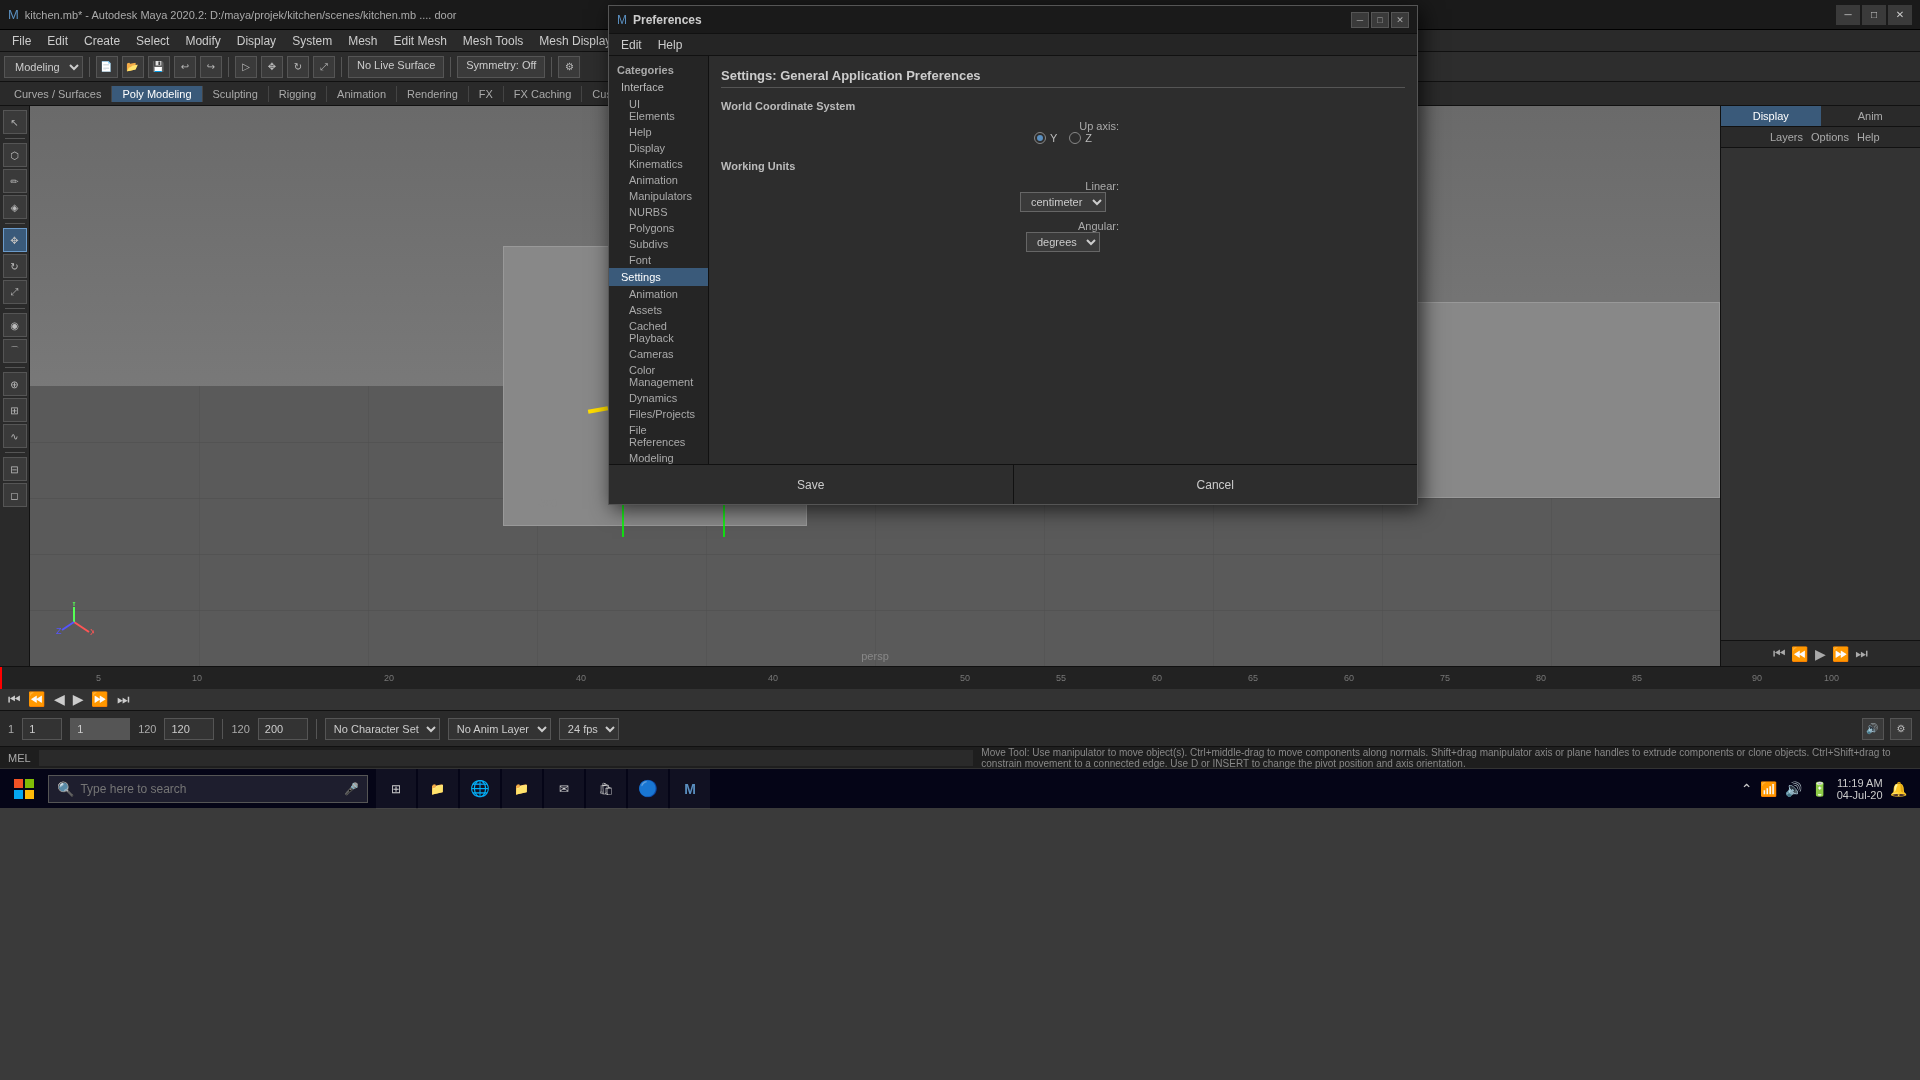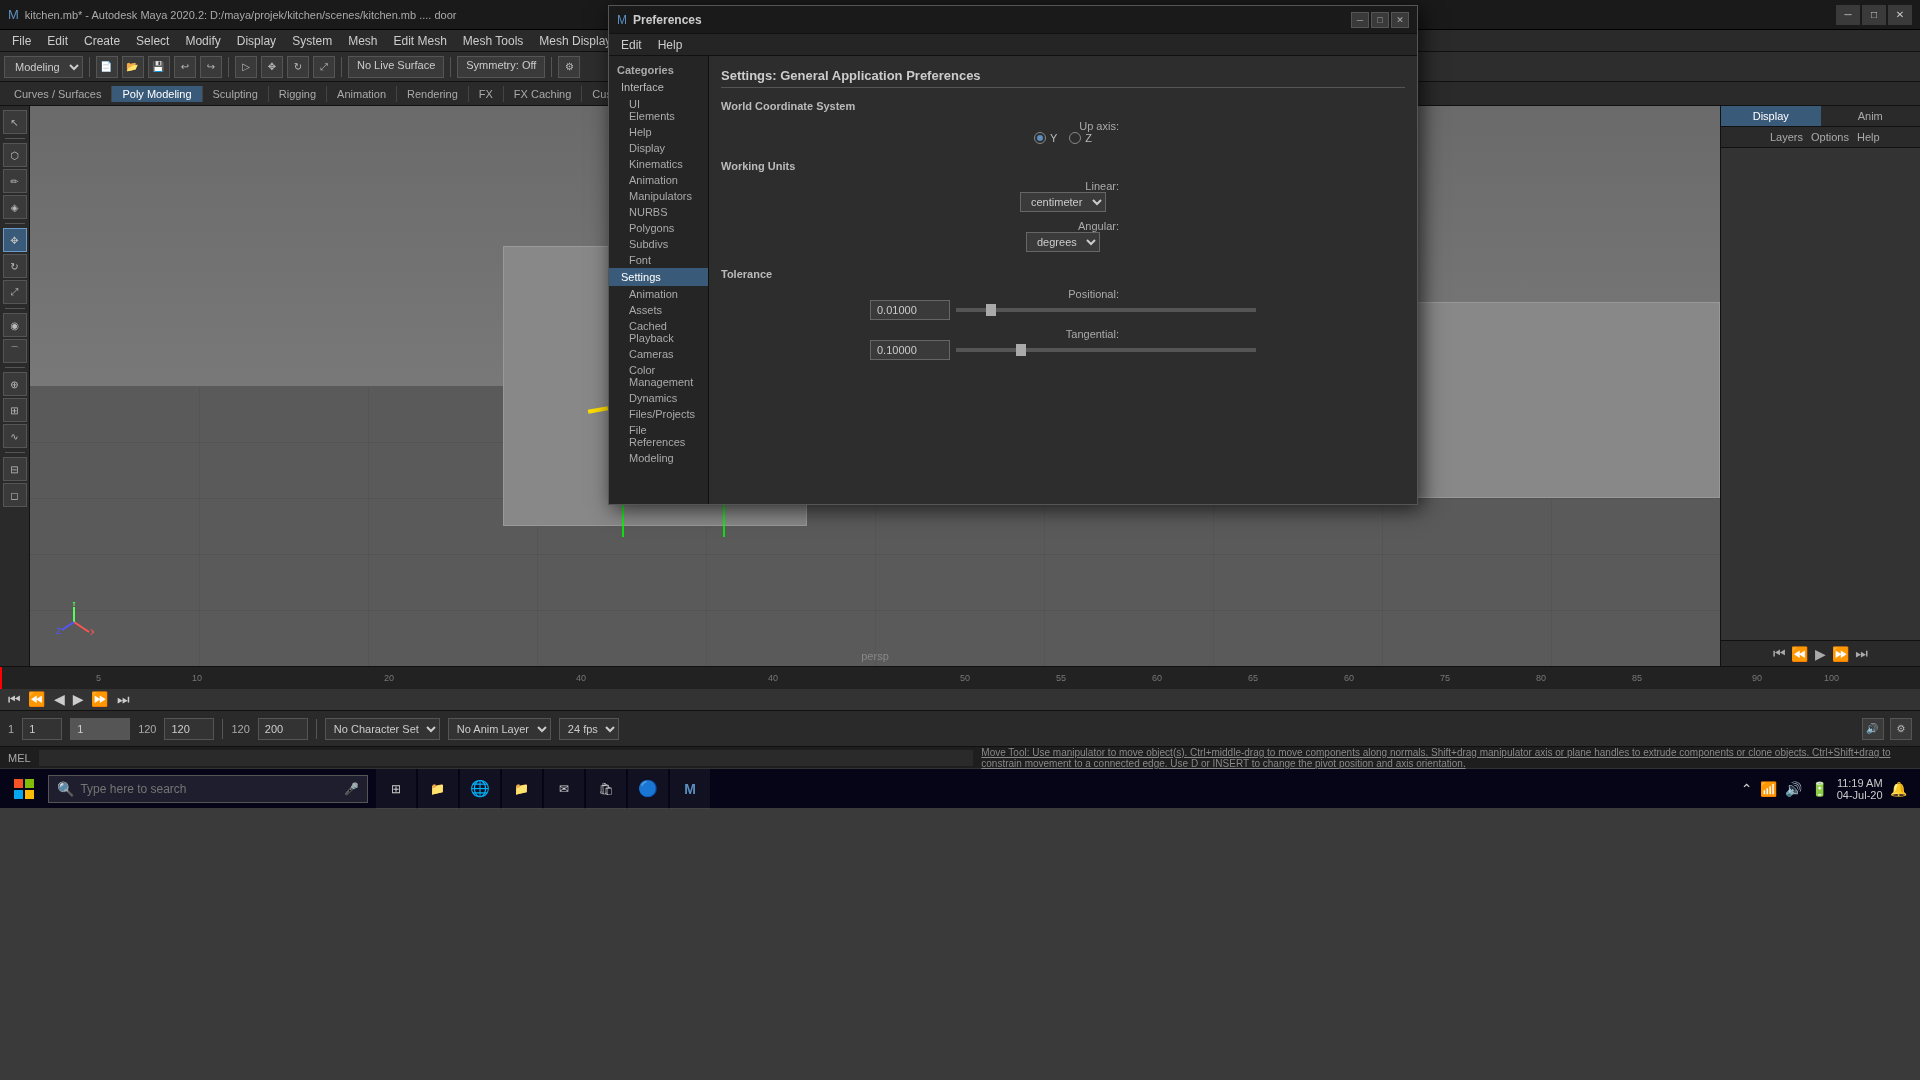--- a/index.html
+++ b/index.html
@@ -73,21 +73,21 @@
     #bottom-bar { height: 36px; background: #2a2a2a; border-top: 1px solid #111; display: flex; align-items: center; padding: 0 8px; gap: 8px; }
     .bb-field { background: #333; border: 1px solid #555; color: #ccc; padding: 2px 6px; font-size: 11px; height: 22px; width: 60px; }
     .bb-label { color: #aaa; font-size: 11px; }
     .bb-sep { width: 1px; height: 20px; background: #555; }
     .fps-dropdown { background: #333; border: 1px solid #555; color: #ccc; padding: 2px 4px; font-size: 11px; height: 22px; }
 
     
     #statusbar { height: 22px; background: #1e1e1e; display: flex; align-items: center; padding: 0 8px; border-top: 1px solid #111; }
     #statusbar .mel-label { color: #aaa; font-size: 11px; margin-right: 8px; }
     #statusbar .mel-input { flex: 1; background: #2a2a2a; border: none; color: #ccc; font-size: 11px; padding: 2px; }
-    #statusbar .status-text { color: #888; font-size: 10px; flex: 1; text-decoration: underline; }
+    #statusbar .status-text { color: #888; font-size: 10px; flex: 1; }
 
     
     #taskbar { height: 40px; background: rgba(0,0,20,0.9); display: flex; align-items: center; padding: 0 4px; border-top: 1px solid #333; }
     #taskbar .start-btn { width: 40px; height: 40px; display: flex; align-items: center; justify-content: center; cursor: pointer; }
     #taskbar .search-bar { display: flex; align-items: center; background: rgba(255,255,255,0.1); border: 1px solid #555; height: 28px; width: 320px; padding: 0 8px; gap: 6px; margin: 0 4px; cursor: pointer; }
     #taskbar .search-bar input { background: transparent; border: none; color: #ccc; font-size: 12px; flex: 1; outline: none; }
     #taskbar .taskbar-items { display: flex; gap: 2px; margin: 0 4px; }
     #taskbar .taskbar-item { width: 40px; height: 40px; display: flex; align-items: center; justify-content: center; cursor: pointer; background: rgba(255,255,255,0.05); }
     #taskbar .system-tray { margin-left: auto; display: flex; align-items: center; gap: 8px; padding: 0 8px; }
     #taskbar .tray-icon { color: #ccc; font-size: 14px; cursor: pointer; }
@@ -516,41 +516,21 @@
           <div class="settings-label">Angular:</div>
           <div class="settings-value">
             <select class="settings-dropdown">
               <option>degrees</option>
               <option>radians</option>
             </select>
           </div>
         </div>
       </div>
 
-      <div class="settings-group">
-        <div class="settings-group-title">Tolerance</div>
-        <div class="settings-row">
-          <div class="settings-label">Positional:</div>
-          <div class="settings-value">
-            <input class="settings-input" type="text" value="0.01000" style="">
-            <div class="settings-slider-container">
-              <div class="settings-slider" style="min-width:300px;">
-                <div class="settings-slider-handle" style="left:10%;"></div>
-              </div>
-            </div>
-          </div>
-        </div>
-        <div class="settings-row">
-          <div class="settings-label">Tangential:</div>
-          <div class="settings-value">
-            <input class="settings-input" type="text" value="0.10000" style="">
-            <div class="settings-slider-container">
-              <div class="settings-slider" style="min-width:300px;">
-                <div class="settings-slider-handle" style="left:20%;"></div>
-              </div>
-            </div>
-          </div>
-        </div>
-      </div>
-    </div>
-  </div>
-
+    </div>
+  </div>
+
+  <div id="prefs-footer">
+    <button class="footer-btn">Save</button>
+    <div class="footer-sep"></div>
+    <button class="footer-btn">Cancel</button>
+  </div>
 </div>
 
 </body></html>

